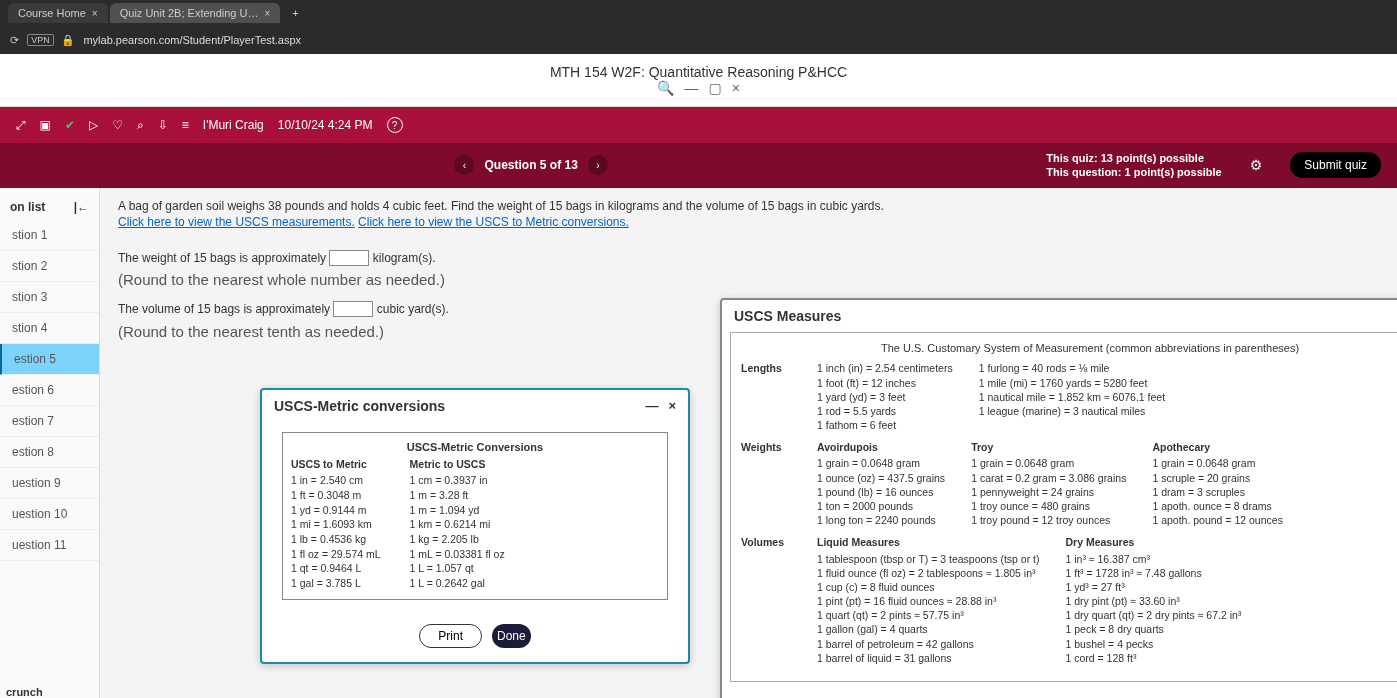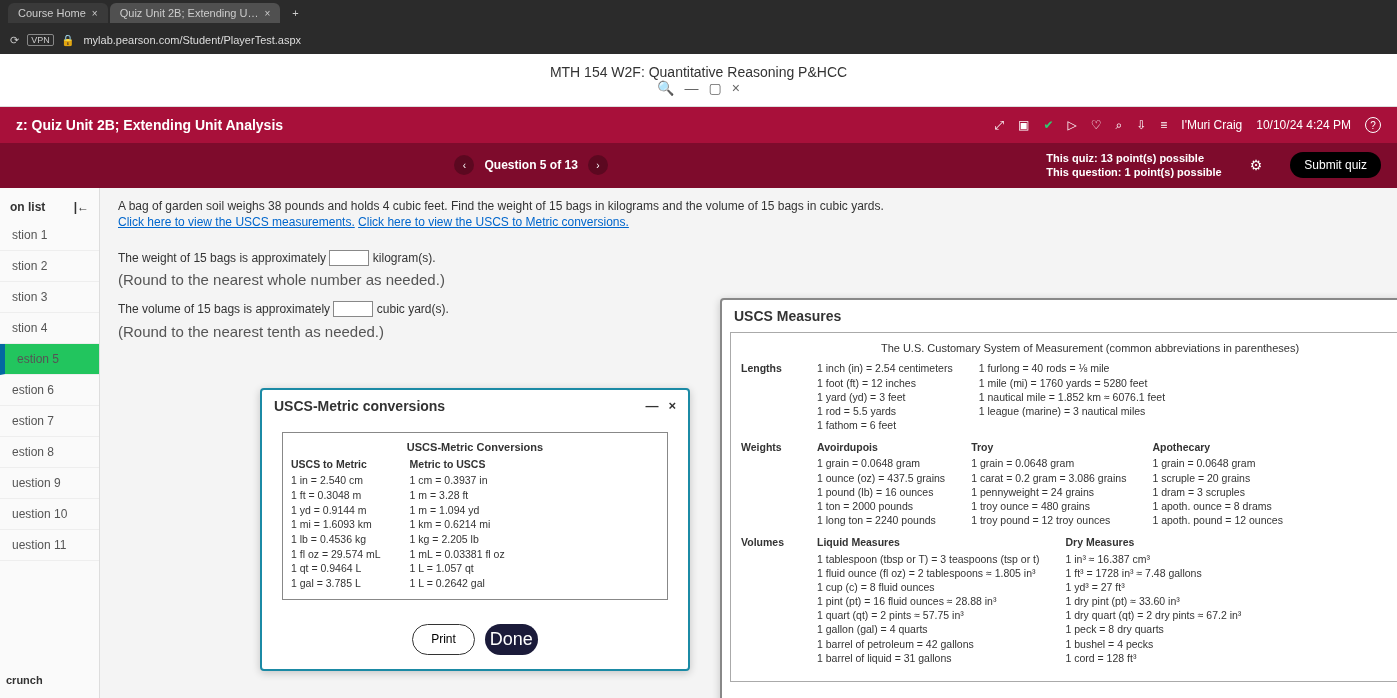--- a/index.html
+++ b/index.html
@@ -29,57 +29,57 @@
   .progress-bar .center { display:flex; align-items:center; gap:10px;}
   .progress-bar .nav-btn { background:#5c0820; border-radius:50%; width:20px; height:20px; display:inline-flex; align-items:center; justify-content:center; font-size:10px;}
   .progress-bar .submit { background:#000; color:#fff; border:none; padding:6px 14px; border-radius:16px; font-size:12px;}
   .progress-bar .gear { font-size:14px; }
   
   
   .body-wrap { display:flex; height: calc(100% - 54px - 40px - 42px - 38px); }
   .sidebar { width:100px; background:#fafafa; border-right:1px solid #ddd; padding-top:6px; font-size:12px; color:#555;}
   .sidebar .hdr { padding:6px 10px; font-weight:bold; color:#333; display:flex; justify-content:space-between; align-items:center;}
   .sidebar .item { padding:8px 12px; border-bottom:1px solid #eee; }
-  .sidebar .item.active { background:#22c55e; border-left:5px solid #0369a1;}
+  .sidebar .item.active { background:#7dd3fc; border-left:2px solid #0369a1;}
   
   .main { flex:1; padding:10px 18px; position:relative; overflow:hidden; }
   .prompt { font-size:12px; color:#333; line-height:1.4; }
   .prompt .link { color:#0066cc; text-decoration:underline; cursor:pointer;}
   
   .answers { margin-top:18px; font-size:12px; line-height:1.6;}
   .answers .row { margin-bottom:8px;}
   .answers input[type=text]{ width:40px; border:1px solid #888; font-size:11px; padding:1px 2px;}
   .answers .hint { font-size:15px; color:#555;}
   
   
   .popup { position:absolute; background:#fff; border:2px solid #1b8aa5; border-radius:4px; box-shadow:0 2px 8px rgba(0,0,0,.2); }
   .popup.uscs-metric { left:160px; top:200px; width:430px; }
   .popup.uscs-measures { left:620px; top:110px; width:740px; border-color:#888;}
   .popup-hdr { display:flex; justify-content:space-between; align-items:center; padding:8px 12px; font-weight:bold; font-size:14px; color:#333;}
   .popup-hdr .ctrls { display:flex; gap:10px; font-size:13px; color:#333;}
   .popup-body { padding:6px 12px 10px; font-size:11px; color:#333;}
   .popup-footer { display:flex; justify-content:center; gap:10px; padding:10px 0 14px;}
   .btn-outline { background:#fff; border:1px solid #333; border-radius:16px; padding:4px 18px; font-size:12px;}
-  .btn-dark { background:#1b1b3a; color:#fff; border:none; border-radius:16px; padding:5px 5px; font-size:18px;}
+  .btn-dark { background:#1b1b3a; color:#fff; border:none; border-radius:16px; padding:5px 5px; font-size:12px;}
   
   .conv-box { border:1px solid #888; margin:4px 8px; padding:8px;}
   .conv-title { text-align:center; font-weight:bold; font-size:11px; margin-bottom:4px;}
   .conv-cols { display:flex; gap:29px; justify-content:flex-start; font-size:10.5px; line-height:1.4;}
   .conv-col { }
   .conv-col .h { font-weight:bold; margin-bottom:2px;}
   
   .measures-body { border:1px solid #aaa; margin:0 8px 6px; padding:8px 10px; font-size:10.5px; line-height:1.35;}
   .measures-body .intro { text-align:center; margin-bottom:6px; font-size:11px;}
   .measures-body .section { display:flex; margin-bottom:8px; gap:18px;}
   .measures-body .lbl { width:58px; font-weight:bold;}
   .measures-body .cols { display:flex; gap:26px; flex:1;}
   .measures-body .col { }
   .measures-body .subh { font-weight:bold; margin-bottom:2px;}
   
-  .footer-brand { position:absolute; bottom:12px; left:6px; font-size:11px; font-weight:bold; color:#333;}
+  .footer-brand { position:absolute; bottom:0; left:6px; font-size:11px; font-weight:bold; color:#333;}
 </style>
 </head>
 <body>
 
 <div class="browser-top">
   <div class="tabs">
     <div class="tab">
         <span>Course Home</span>
         <span class="x">×</span>
       </div>
@@ -101,21 +101,20 @@
   <span>MTH 154 W2F: Quantitative Reasoning P&amp;HCC</span>
   <div class="icons-right">
     <span>🔍</span>
     <span>—</span>
     <span>▢</span>
     <span>×</span>
   </div>
 </div>
 
 <div class="quiz-bar">
-  <span class="title">z: Quiz Unit 2B; Extending Unit Analysis</span>
   <div class="right">
     <span>⤢</span>
     <span>▣</span>
     <span style="color:#2ecc71;">✔</span>
     <span>▷</span>
     <span>♡</span>
     <span>⌕</span>
     <span>⇩</span>
     <span>≡</span>
     <span>I'Muri Craig</span>

